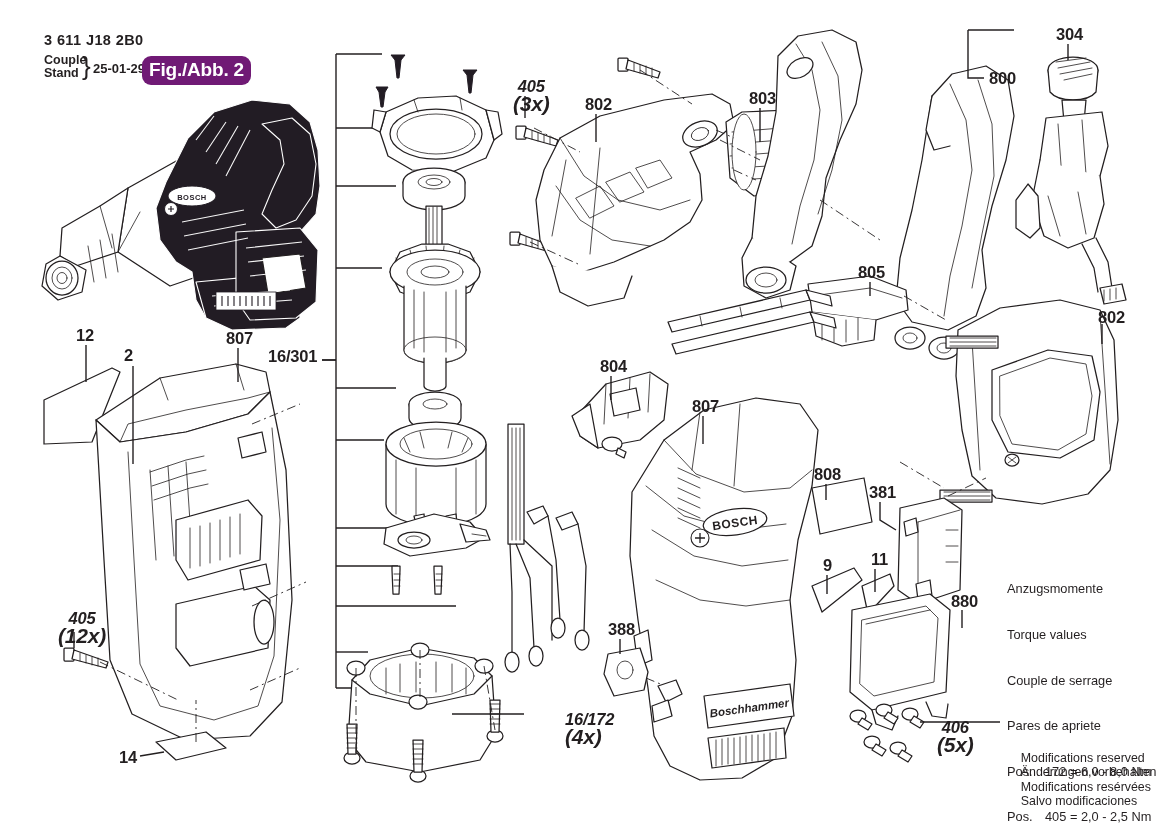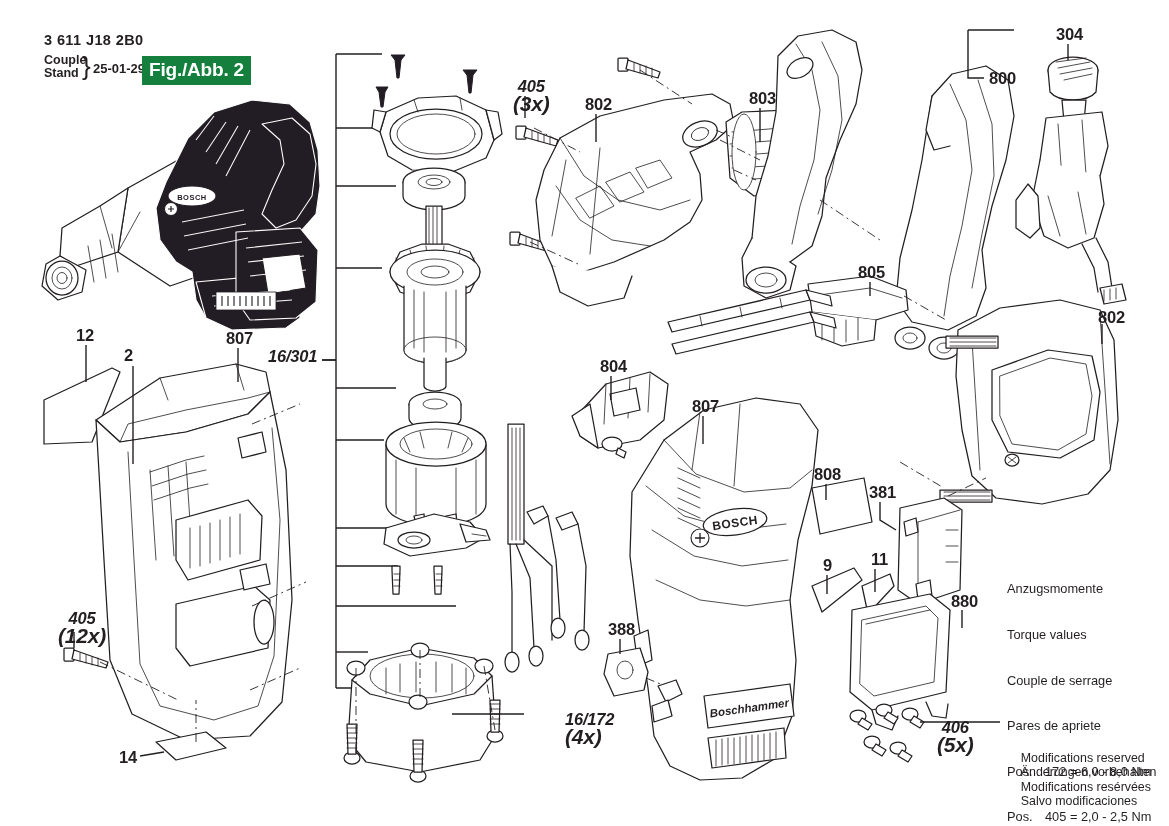--- a/index.html
+++ b/index.html
@@ -57,27 +57,28 @@
     left: 49px;
     top: 29px;
     font-size: 13px;
     font-weight: bold;
     white-space: nowrap;
   }
   #fig-badge {
     position: absolute;
     left: 98px;
     top: 24px;
-    background: #15803d;
+    background: #701a75;
     color: #ffffff;
     font-size: 19px;
     font-weight: bold;
     padding: 3px 7px 4px 7px;
     white-space: nowrap;
     letter-spacing: -0.2px;
+    border-radius: 9px;
   }
   
   .lbl {
     position: absolute;
     font-size: 16.5px;
     font-weight: bold;
     white-space: nowrap;
     line-height: 17px;
     letter-spacing: -0.2px;
   }
@@ -635,21 +636,21 @@
       <span class="brace">}</span>
     </div>
     <div id="issue-date">25-01-29</div>
     <div id="fig-badge">Fig./Abb. 2</div>
   </div>
 
   <div id="callout-layer">
       <div class="lbl" style="left: 76px; top: 327px;"><span>12</span></div>
       <div class="lbl" style="left: 124px; top: 347px;"><span>2</span></div>
       <div class="lbl" style="left: 226px; top: 330px;"><span>807</span></div>
-      <div class="lbl" style="left: 268px; top: 348px; font-style: italic;"><span>16/301</span></div>
+      <div class="lbl" style="left: 268px; top: 348px;"><span>16/301</span></div>
       <div class="lbl ctr" style="left: 58px; top: 610px;"><span>405</span><span class="sub">(12x)</span></div>
       <div class="lbl" style="left: 119px; top: 749px;"><span>14</span></div>
       <div class="lbl ctr" style="left: 513px; top: 78px;"><span>405</span><span class="sub">(3x)</span></div>
       <div class="lbl" style="left: 585px; top: 96px;"><span>802</span></div>
       <div class="lbl" style="left: 749px; top: 90px;"><span>803</span></div>
       <div class="lbl" style="left: 989px; top: 70px;"><span>800</span></div>
       <div class="lbl" style="left: 1056px; top: 26px;"><span>304</span></div>
       <div class="lbl" style="left: 858px; top: 264px;"><span>805</span></div>
       <div class="lbl" style="left: 1098px; top: 309px;"><span>802</span></div>
       <div class="lbl" style="left: 600px; top: 358px;"><span>804</span></div>

